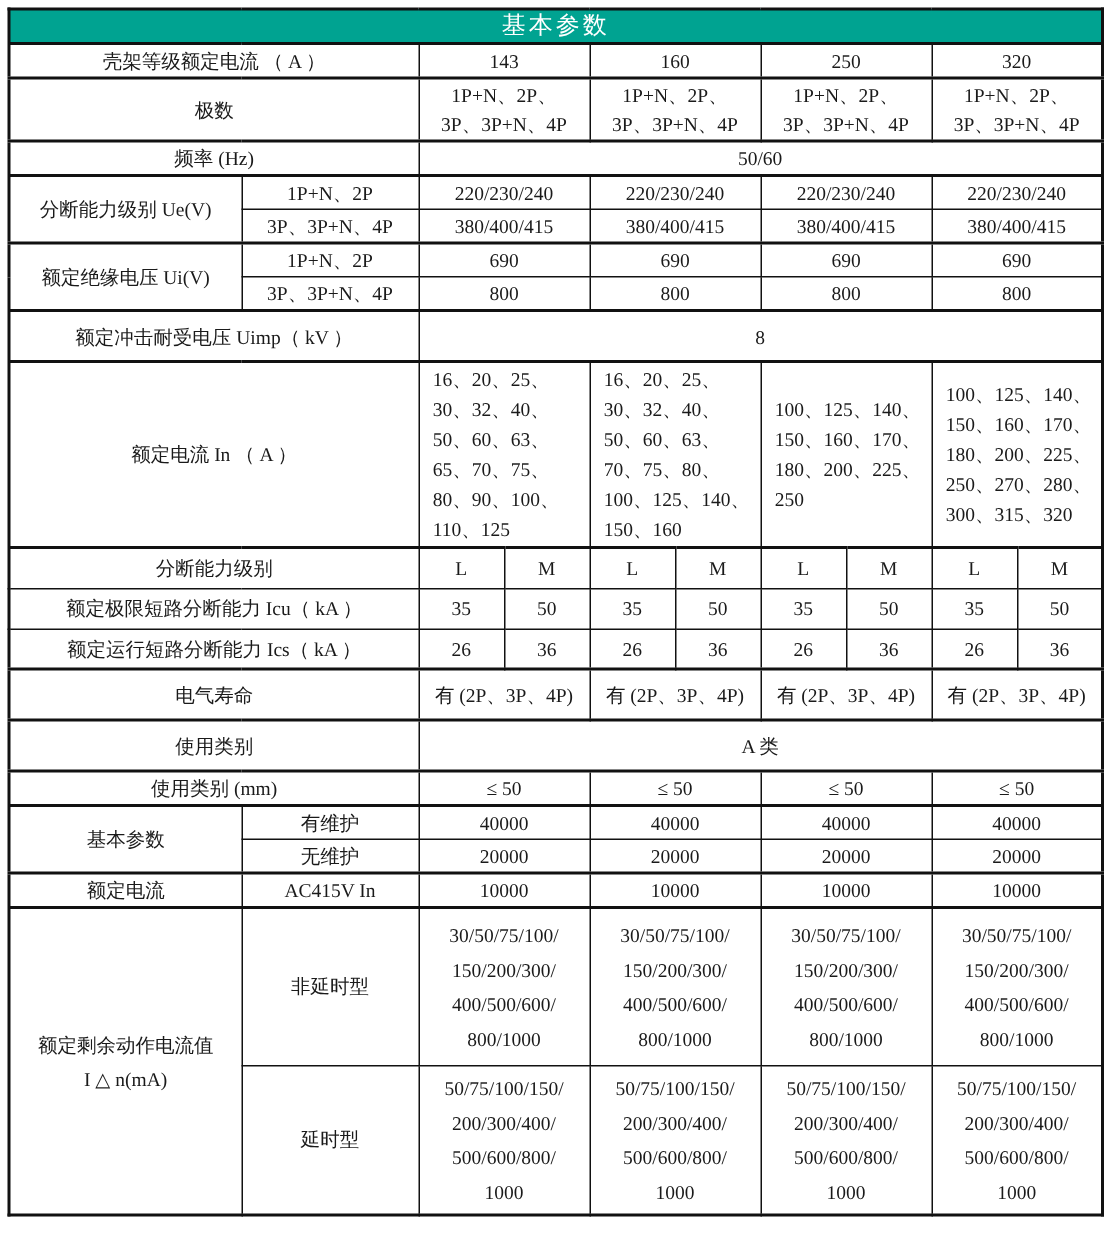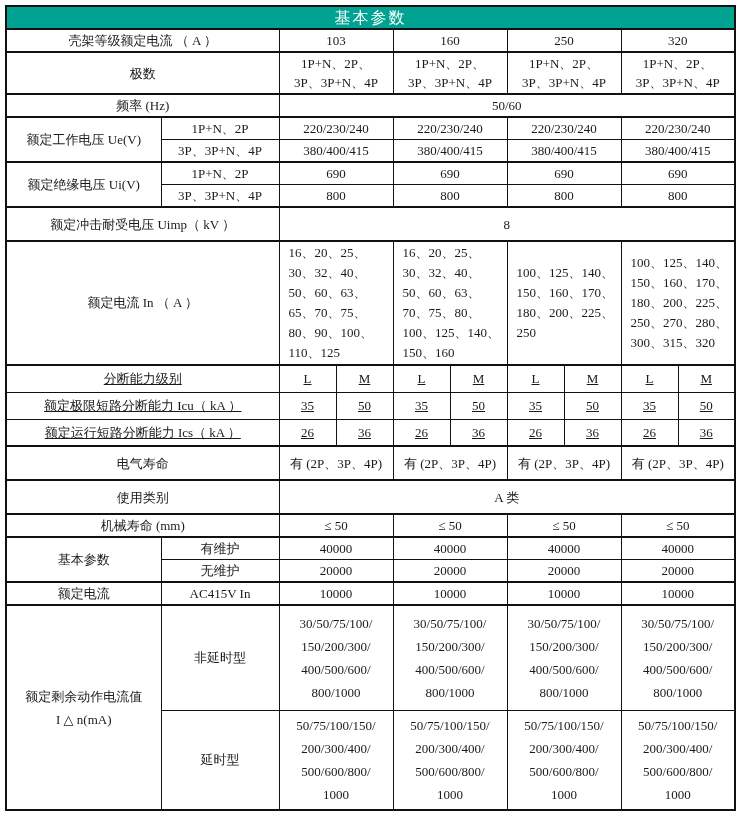--- a/index.html
+++ b/index.html
@@ -26,21 +26,21 @@
     background:var(--accent); color:#fff;
     font-size:16px; letter-spacing:2px;
   }
   .pre { white-space:pre-line;text-align:center; }
   .left { text-align:left; padding-left:9px; }
   
   .r-title td { height:22px; }
   .r-28 td { height:16px; }
   .r-poles td { height:42px; }
   .r-26 td { height:34px; }
-  .r-27 td { height:27px;text-decoration:underline; }
+  .r-27 td { height:27px; }
   .r-in td { height:120px; line-height:20px; }
   .r-nodelay td { height:105px; line-height:23px; }
   .r-delay td { height:100px; line-height:23px; }
 </style>
 </head>
 <body>
 
 <div class="page">
   <table class="spec">
     <colgroup>
@@ -56,21 +56,21 @@
         <col style="width:57px">
     </colgroup>
 
     <tbody>
         <tr class="r-title">
       <td class="title" colspan="10">基本参数</td>
     </tr>
 
     <tr class="r-28 grp">
       <td colspan="2">壳架等级额定电流 （ A ）</td>
-      <td colspan="2">103</td>
+      <td colspan="2">143</td>
       <td colspan="2">160</td>
       <td colspan="2">250</td>
       <td colspan="2">320</td>
     </tr>
 
     <tr class="r-poles grp">
       <td colspan="2">极数</td>
       <td colspan="2" class="pre">1P+N、2P、
 3P、3P+N、4P</td>
       <td colspan="2" class="pre">1P+N、2P、
@@ -80,21 +80,21 @@
       <td colspan="2" class="pre">1P+N、2P、
 3P、3P+N、4P</td>
     </tr>
 
     <tr class="r-28 grp">
       <td colspan="2">频率 (Hz)</td>
       <td colspan="8">50/60</td>
     </tr>
 
     <tr class="r-28 grp">
-      <td rowspan="2">额定工作电压 Ue(V)</td>
+      <td rowspan="2">分断能力级别 Ue(V)</td>
       <td>1P+N、2P</td>
       <td colspan="2">220/230/240</td>
       <td colspan="2">220/230/240</td>
       <td colspan="2">220/230/240</td>
       <td colspan="2">220/230/240</td>
     </tr>
     <tr class="r-28">
       <td>3P、3P+N、4P</td>
       <td colspan="2">380/400/415</td>
       <td colspan="2">380/400/415</td>
@@ -191,21 +191,21 @@
       <td colspan="2">有 (2P、3P、4P)</td>
       <td colspan="2">有 (2P、3P、4P)</td>
     </tr>
 
     <tr class="r-26 grp">
       <td colspan="2">使用类别</td>
       <td colspan="8">A 类</td>
     </tr>
 
     <tr class="r-28 grp">
-      <td colspan="2">机械寿命 (mm)</td>
+      <td colspan="2">使用类别 (mm)</td>
       <td colspan="2">≤ 50</td>
       <td colspan="2">≤ 50</td>
       <td colspan="2">≤ 50</td>
       <td colspan="2">≤ 50</td>
     </tr>
 
     <tr class="r-28 grp">
       <td rowspan="2">基本参数</td>
       <td>有维护</td>
       <td colspan="2">40000</td>

